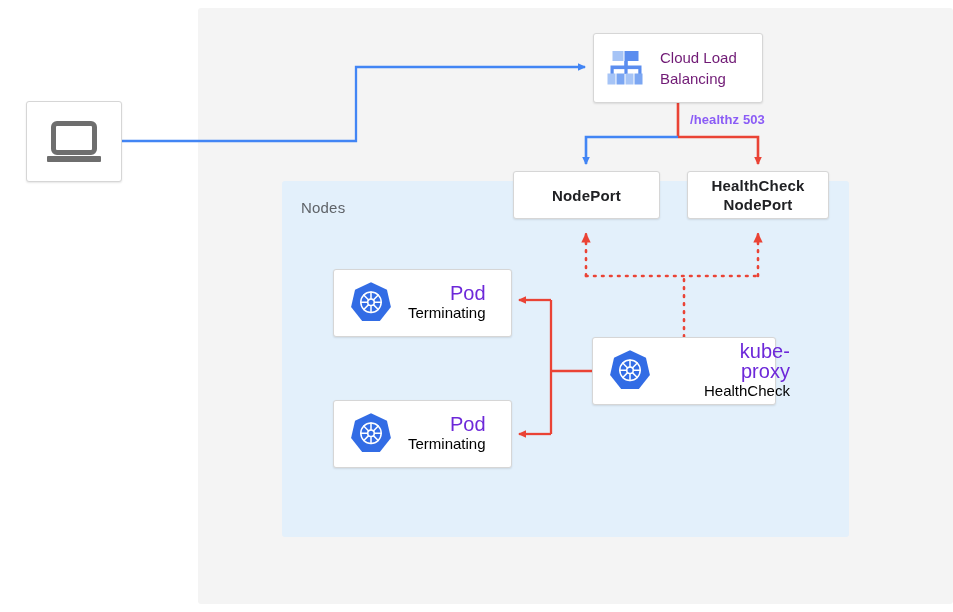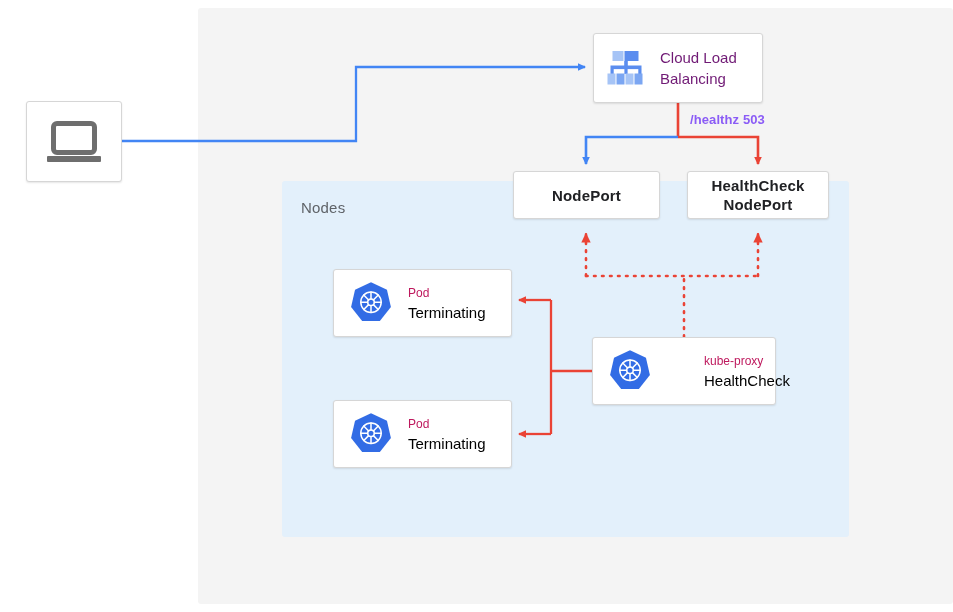--- a/index.html
+++ b/index.html
@@ -140,23 +140,24 @@
     width: 184px;
     height: 68px;
     display: flex;
     align-items: center;
     padding-left: 14px;
     gap: 37px;
   }
 
   .entity-text { margin-left: 14px; }
   .entity-title {
-    font-size: 12px;
-    color: #be185d;
+    font-size: 20px;
+    color: #6d28d9;
     line-height: 20px;
+    text-align: right;
   }
   .entity-sub {
     font-size: 15px;
     color: #000000;
     line-height: 20px;
   }
 
   .healthz-label {
     position: absolute;
     left: 690px;

